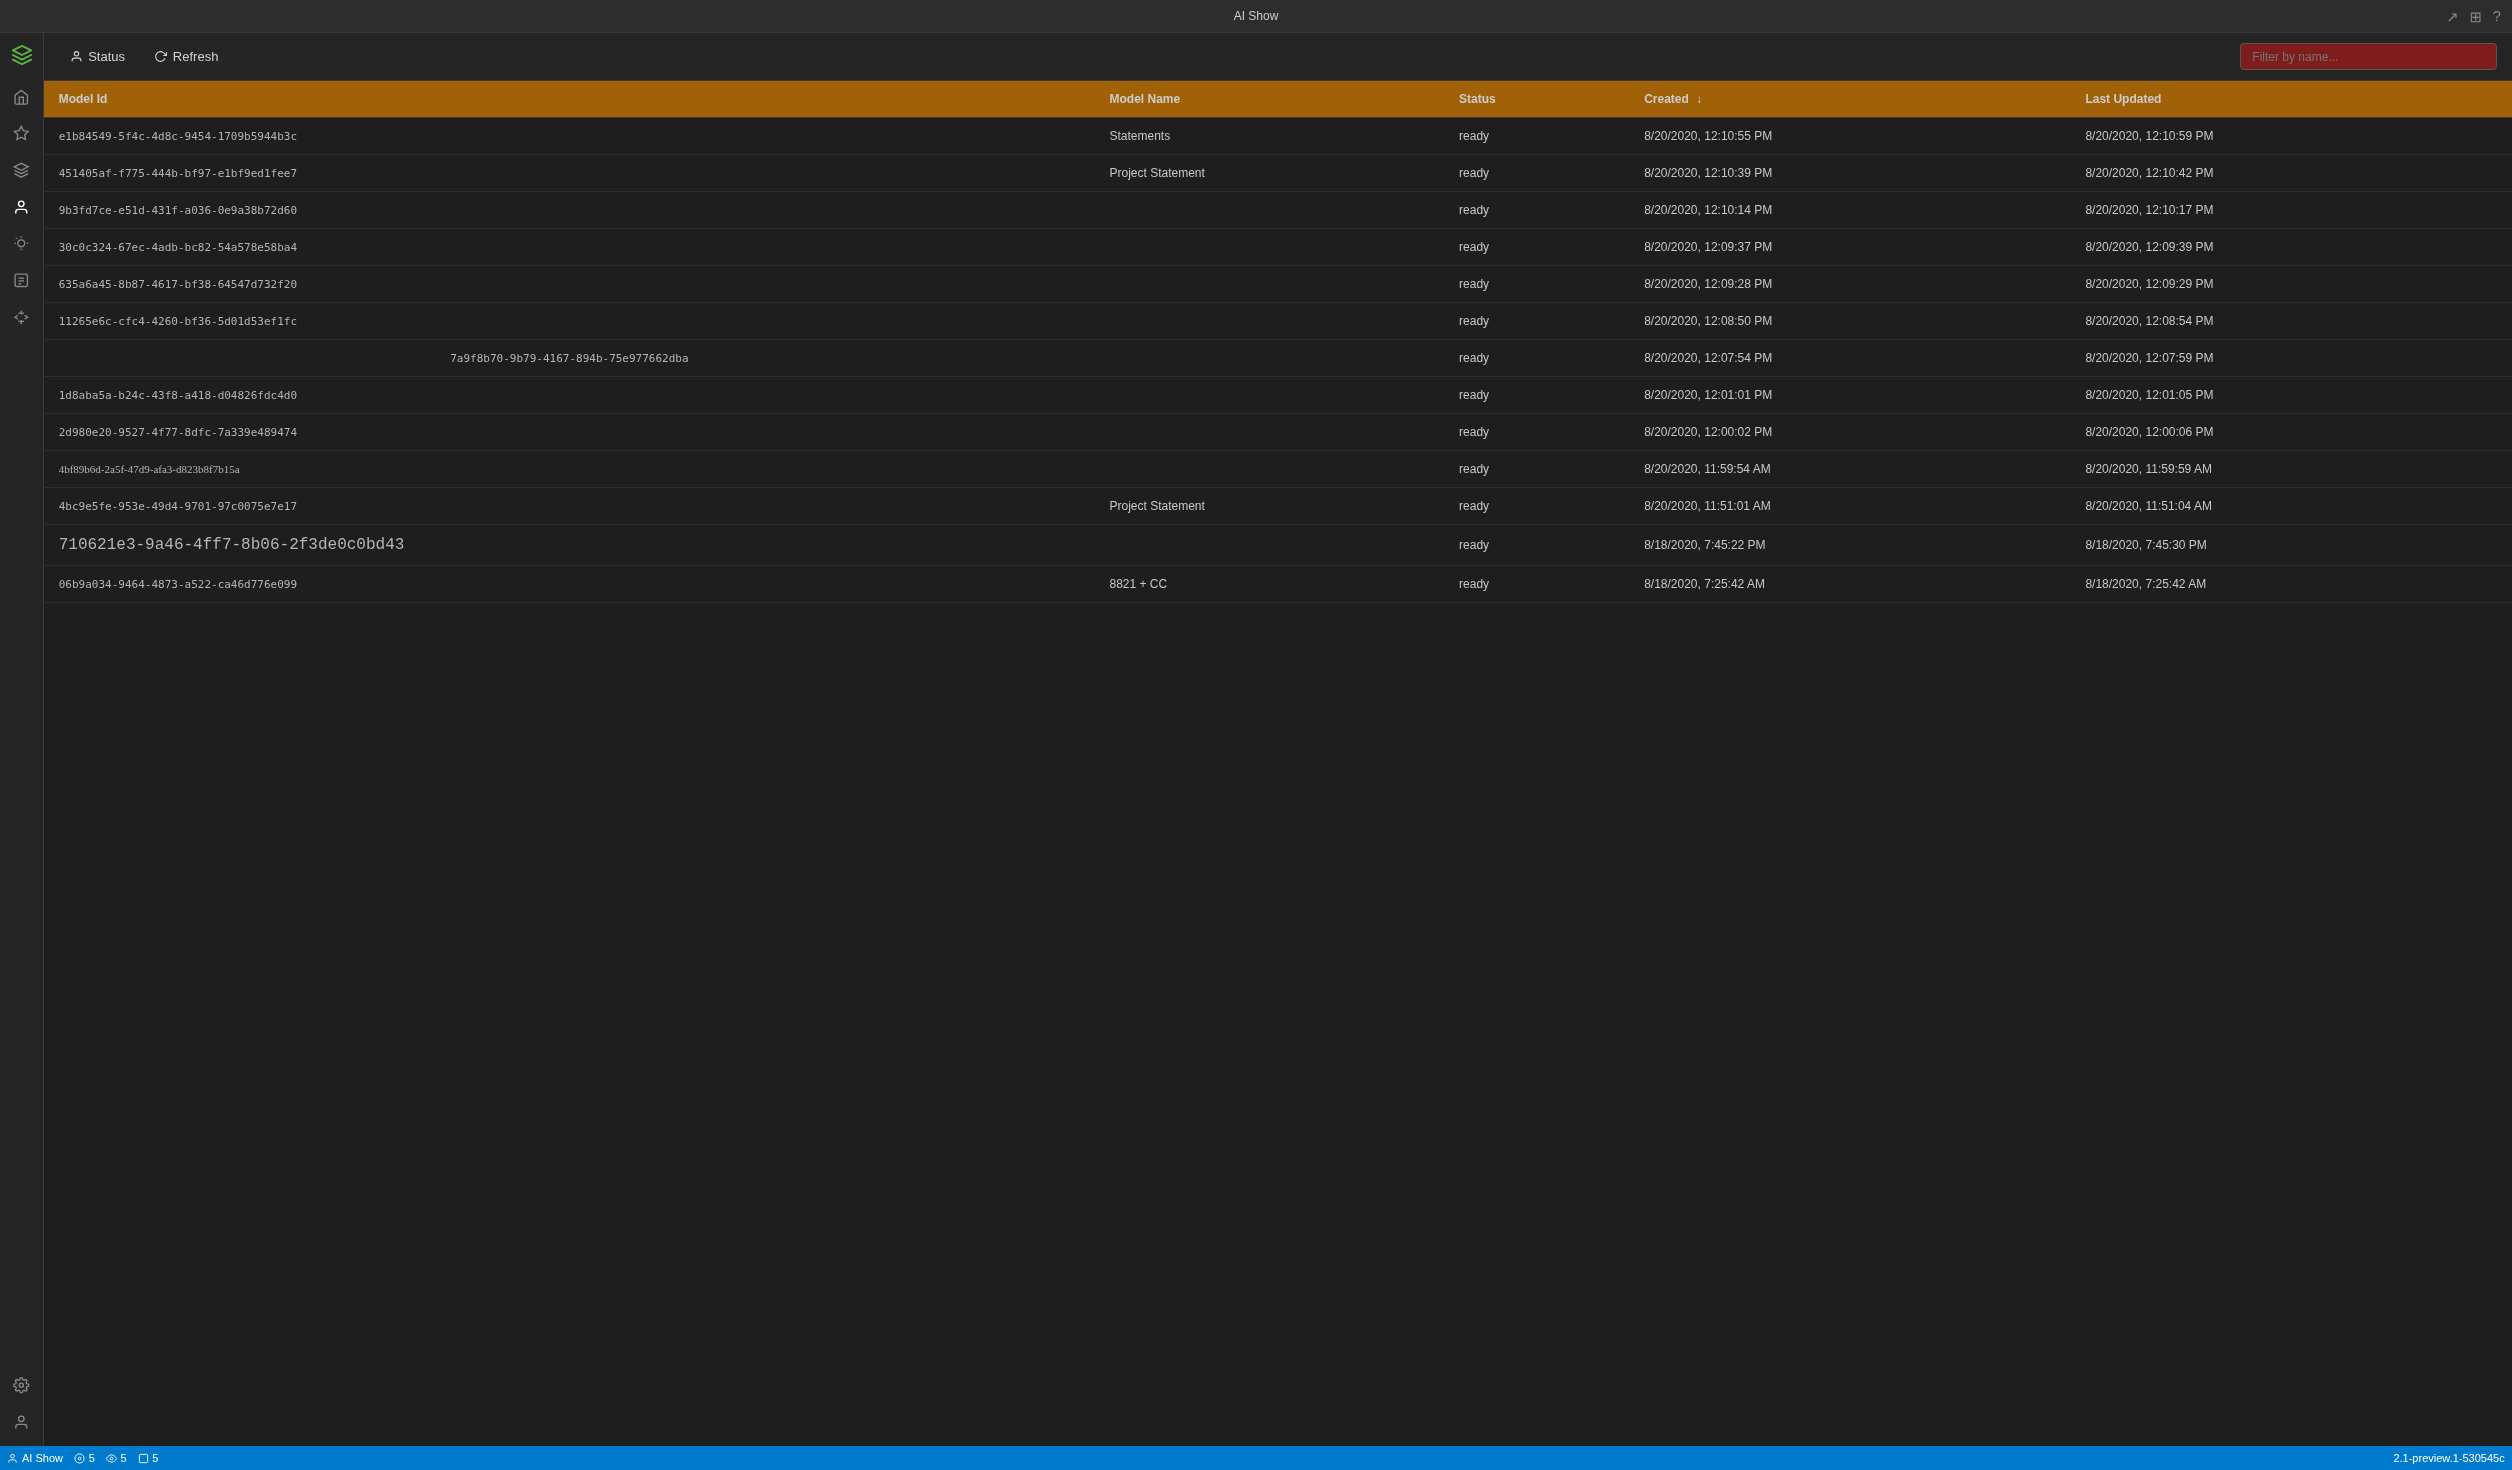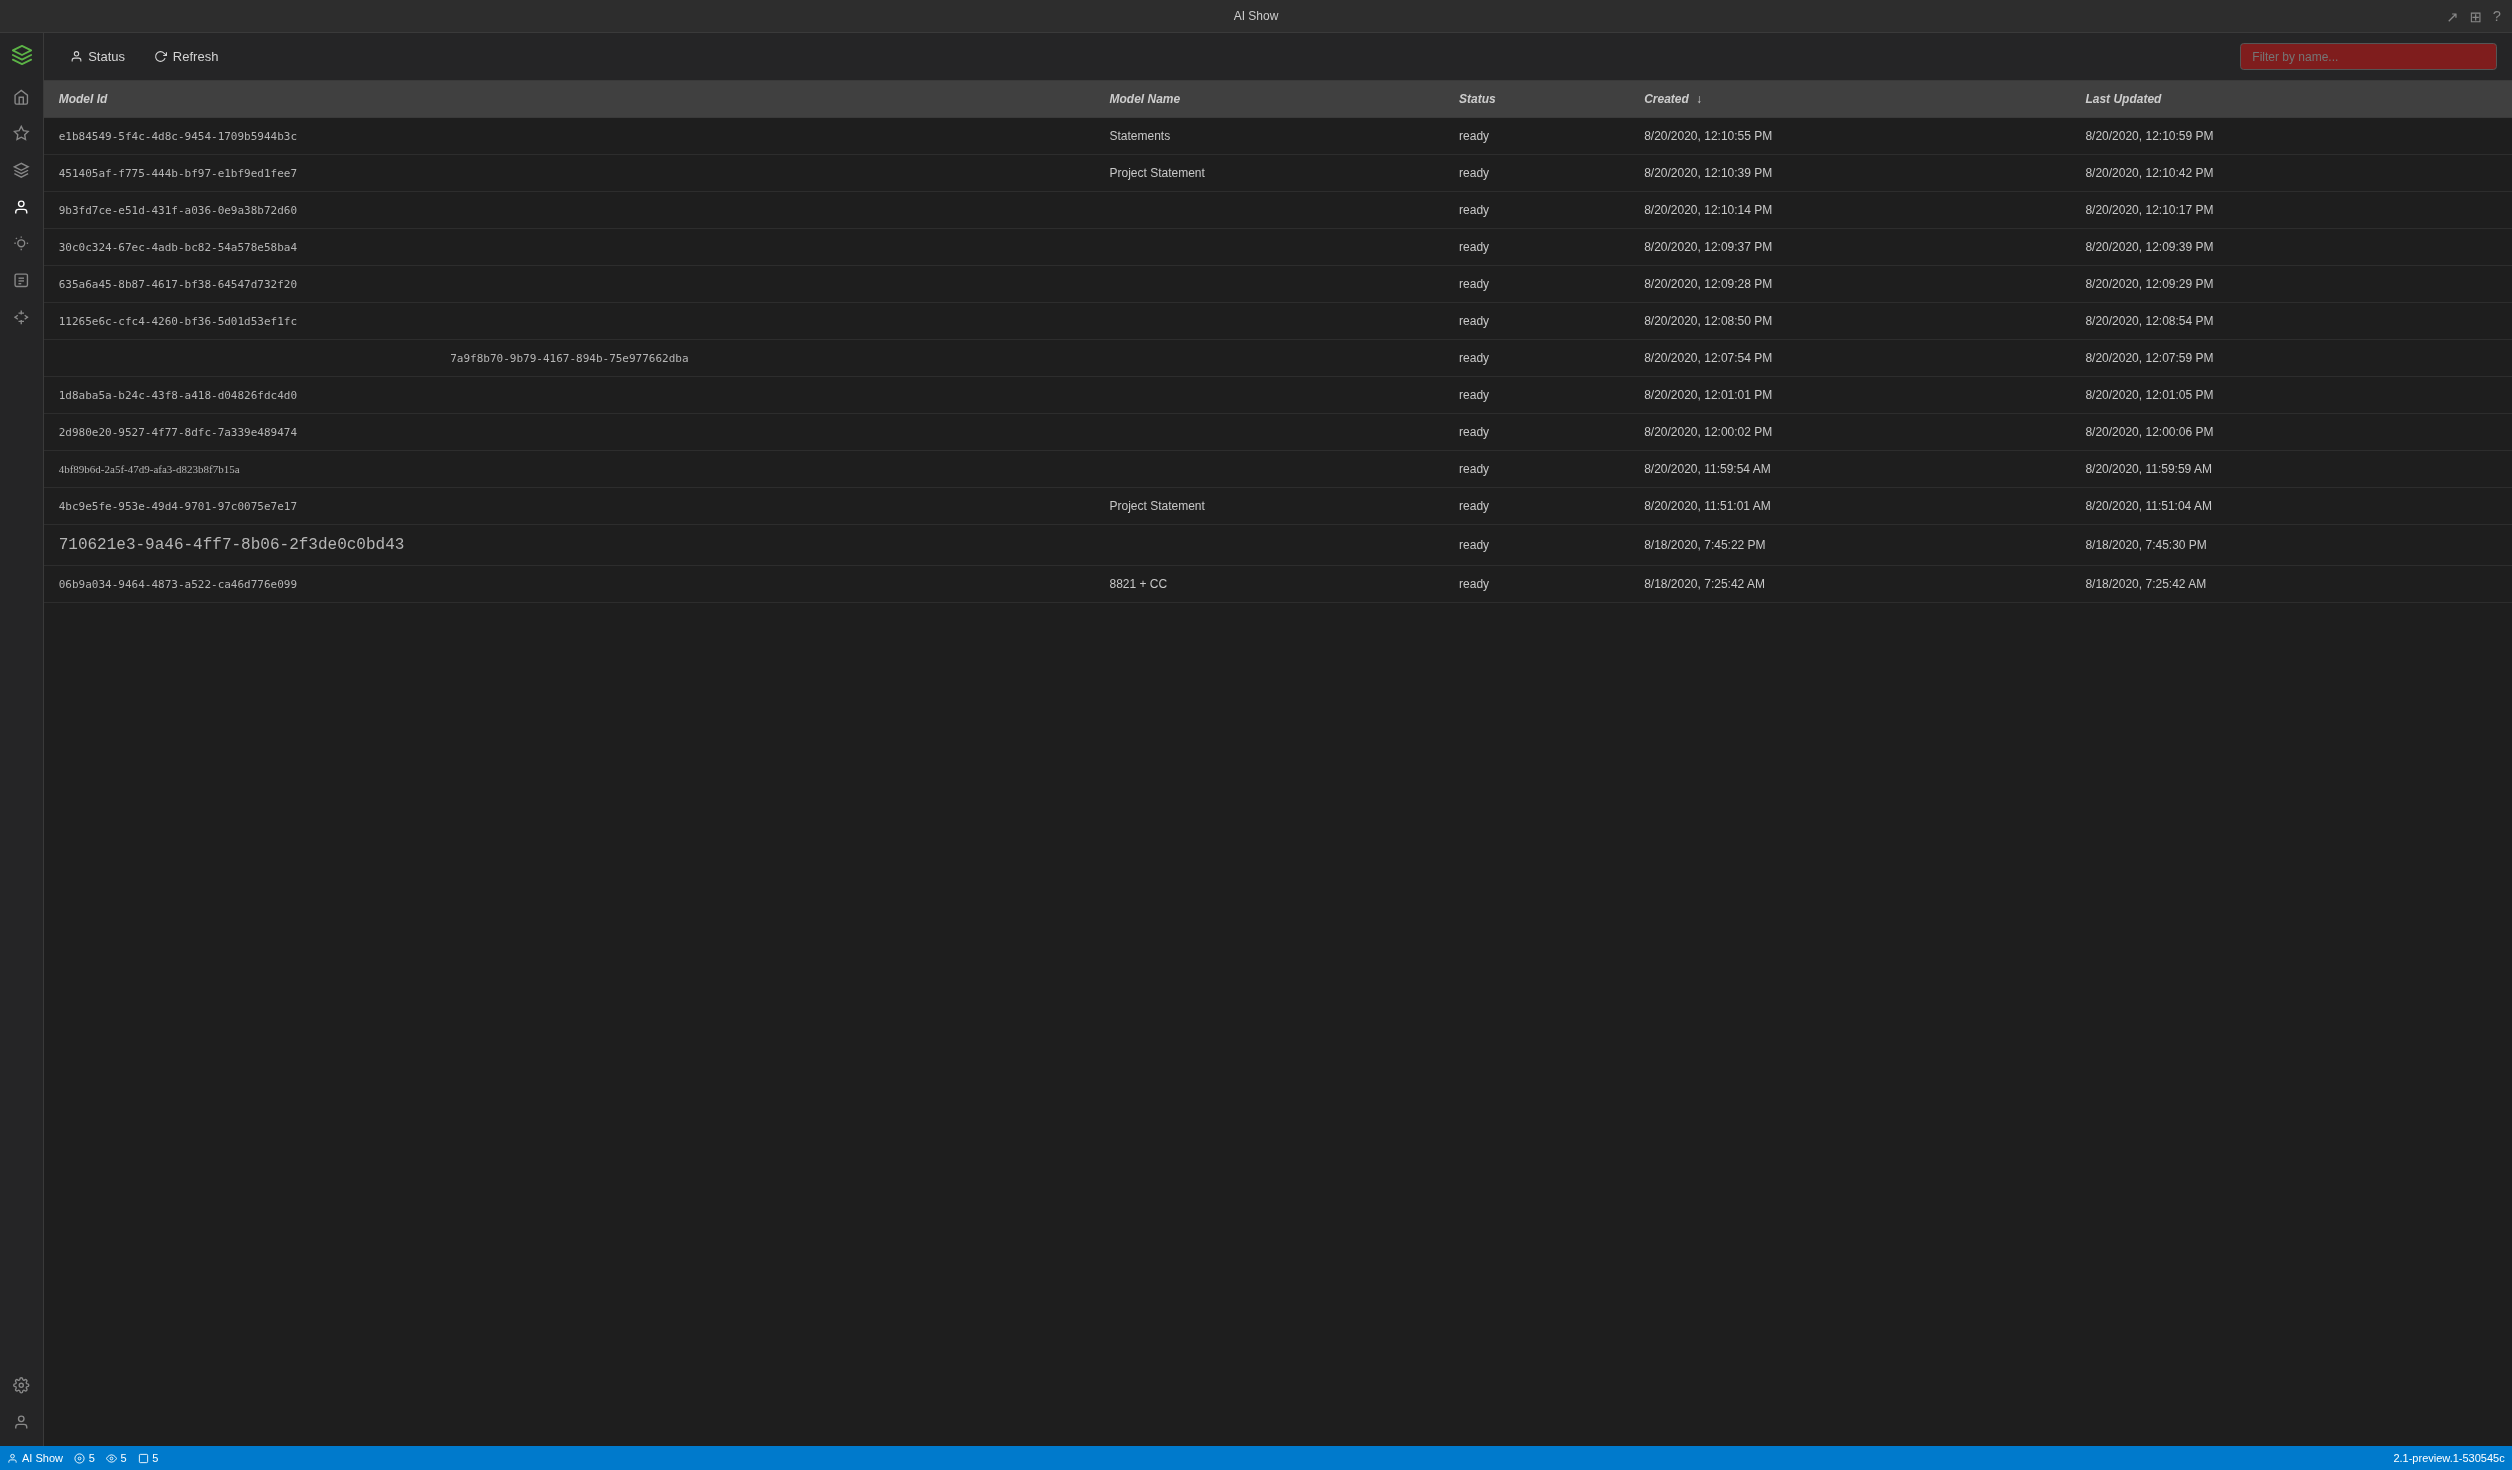--- a/index.html
+++ b/index.html
@@ -140,25 +140,24 @@
     }
     thead tr {
       border-bottom: 0.9px solid #3a3a3a;
     }
     thead th {
       padding: 11px 14.7px;
       text-align: left;
       font-weight: 600;
       color: #ccc;
       font-size: 12px;
-      background: #404040;
+      background: #a16207;
       position: sticky;
       top: 0;
       z-index: 10;
-      font-style: italic;
     }
     tbody tr {
       border-bottom: 0.9px solid #2d2d2d;
     }
     tbody td {
       padding: 11px 14.7px;
       font-size: 12px;
       color: #c8c8c8;
     }
     .sort-icon { margin-left: 3.7px; }

